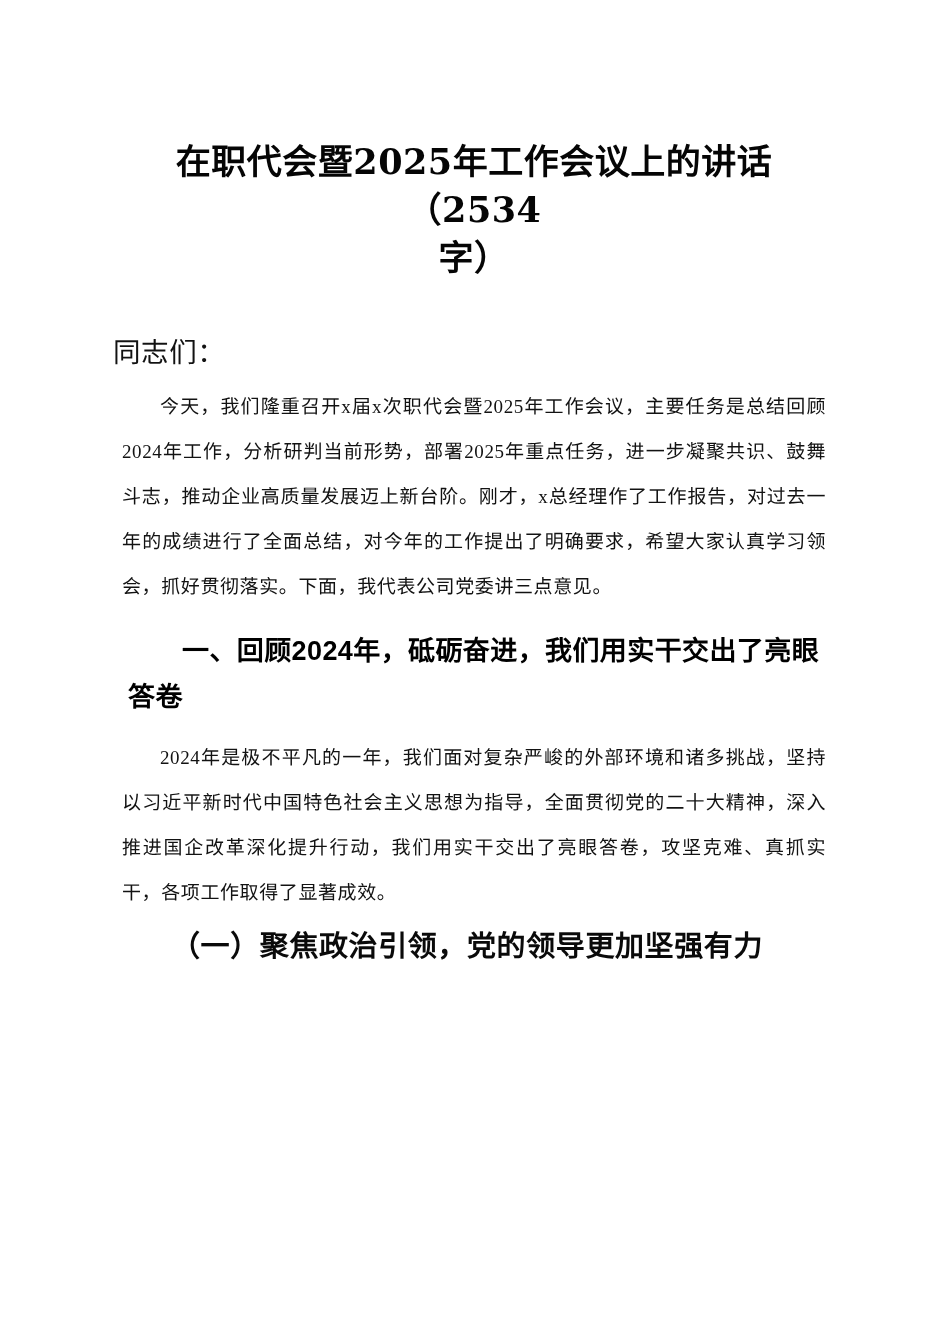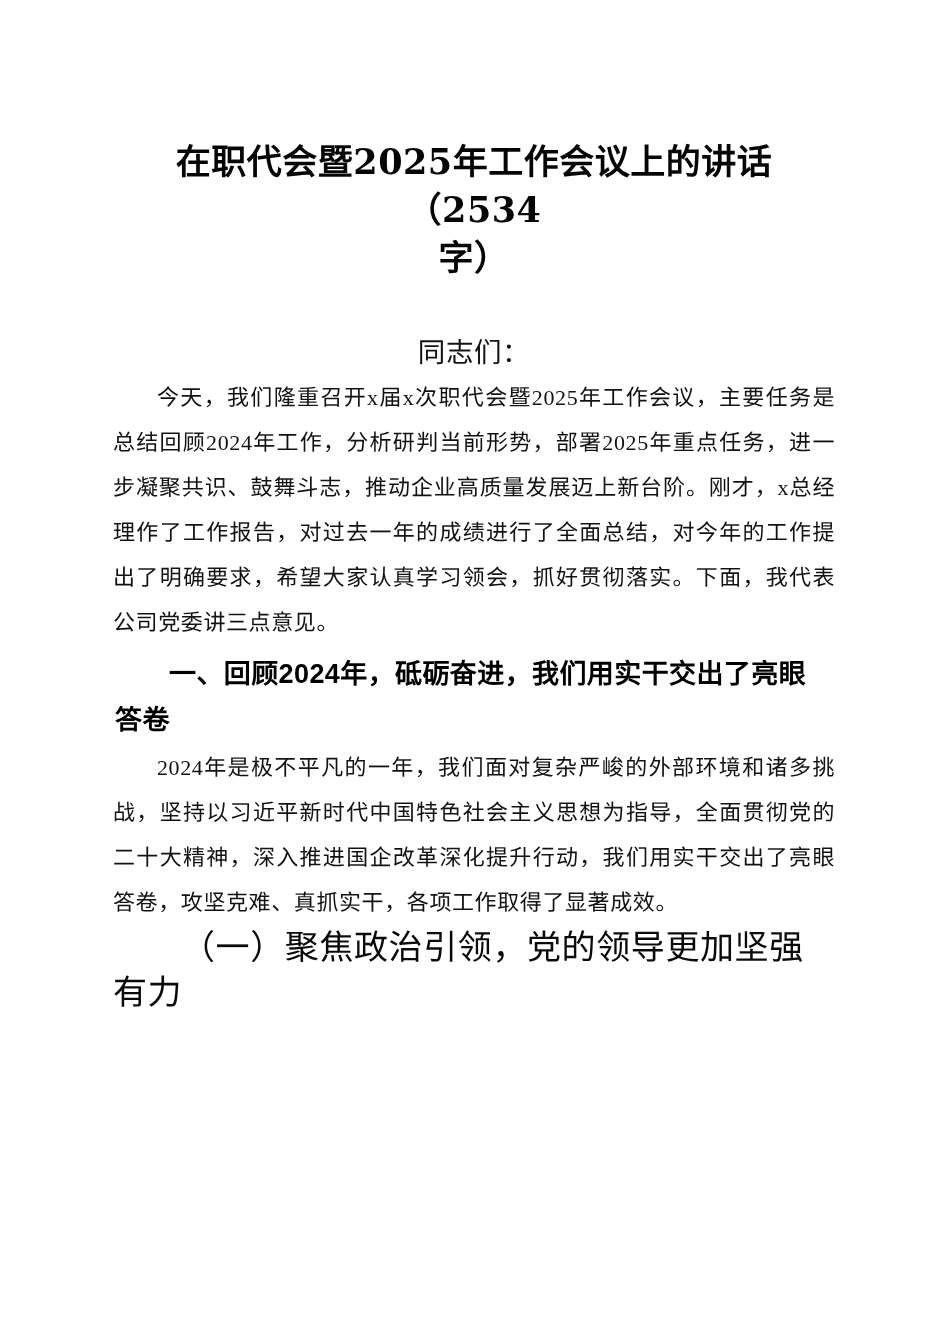--- a/index.html
+++ b/index.html
@@ -43,65 +43,64 @@
     font-family: "DejaVu Serif", "Liberation Serif", serif;
     font-weight: 700;
     font-size: 35px;
     line-height: 48px;
     letter-spacing: 0.5px;
     color: #050505;
   }
 
   
   .para {
-    margin: 0;
+    margin: 9px;
     font-family: "Liberation Serif", "DejaVu Serif", serif;
-    font-size: 22px;
+    font-size: 19px;
     line-height: 45px;
     text-align: justify;
     text-justify: inter-ideograph;
     text-align-last: left;
     letter-spacing: 0.6px;
     color: #121212;
   }
 
   .para.indent { text-indent: 2em; }
 
   
   .salutation {
     margin: 0;
     padding-top: 48px;
     font-family: "Liberation Serif", "DejaVu Serif", serif;
     font-size: 27.5px;
     line-height: 45px;
     letter-spacing: 0.6px;
     color: #121212;
-    text-align: center;
   }
 
   
   .h1-sec {
-    margin: 2px;
+    margin: 15px;
     padding-top: 4px;
     text-indent: 2em;
     font-family: "Liberation Sans", "DejaVu Sans", sans-serif;
     font-weight: 700;
     font-size: 27px;
     line-height: 46px;
     letter-spacing: 0.4px;
     color: #000000;
   }
 
   
   .h2-sec {
     margin: 0;
     text-indent: 2em;
     font-family: "Liberation Serif", "DejaVu Serif", serif;
-    font-weight: 400;
-    font-size: 34px;
+    font-weight: 700;
+    font-size: 29px;
     line-height: 45px;
     letter-spacing: 0.6px;
     color: #0a0a0a;
   }
 </style>
 </head>
 <body>
 
 <div class="page">
   <div class="content">

